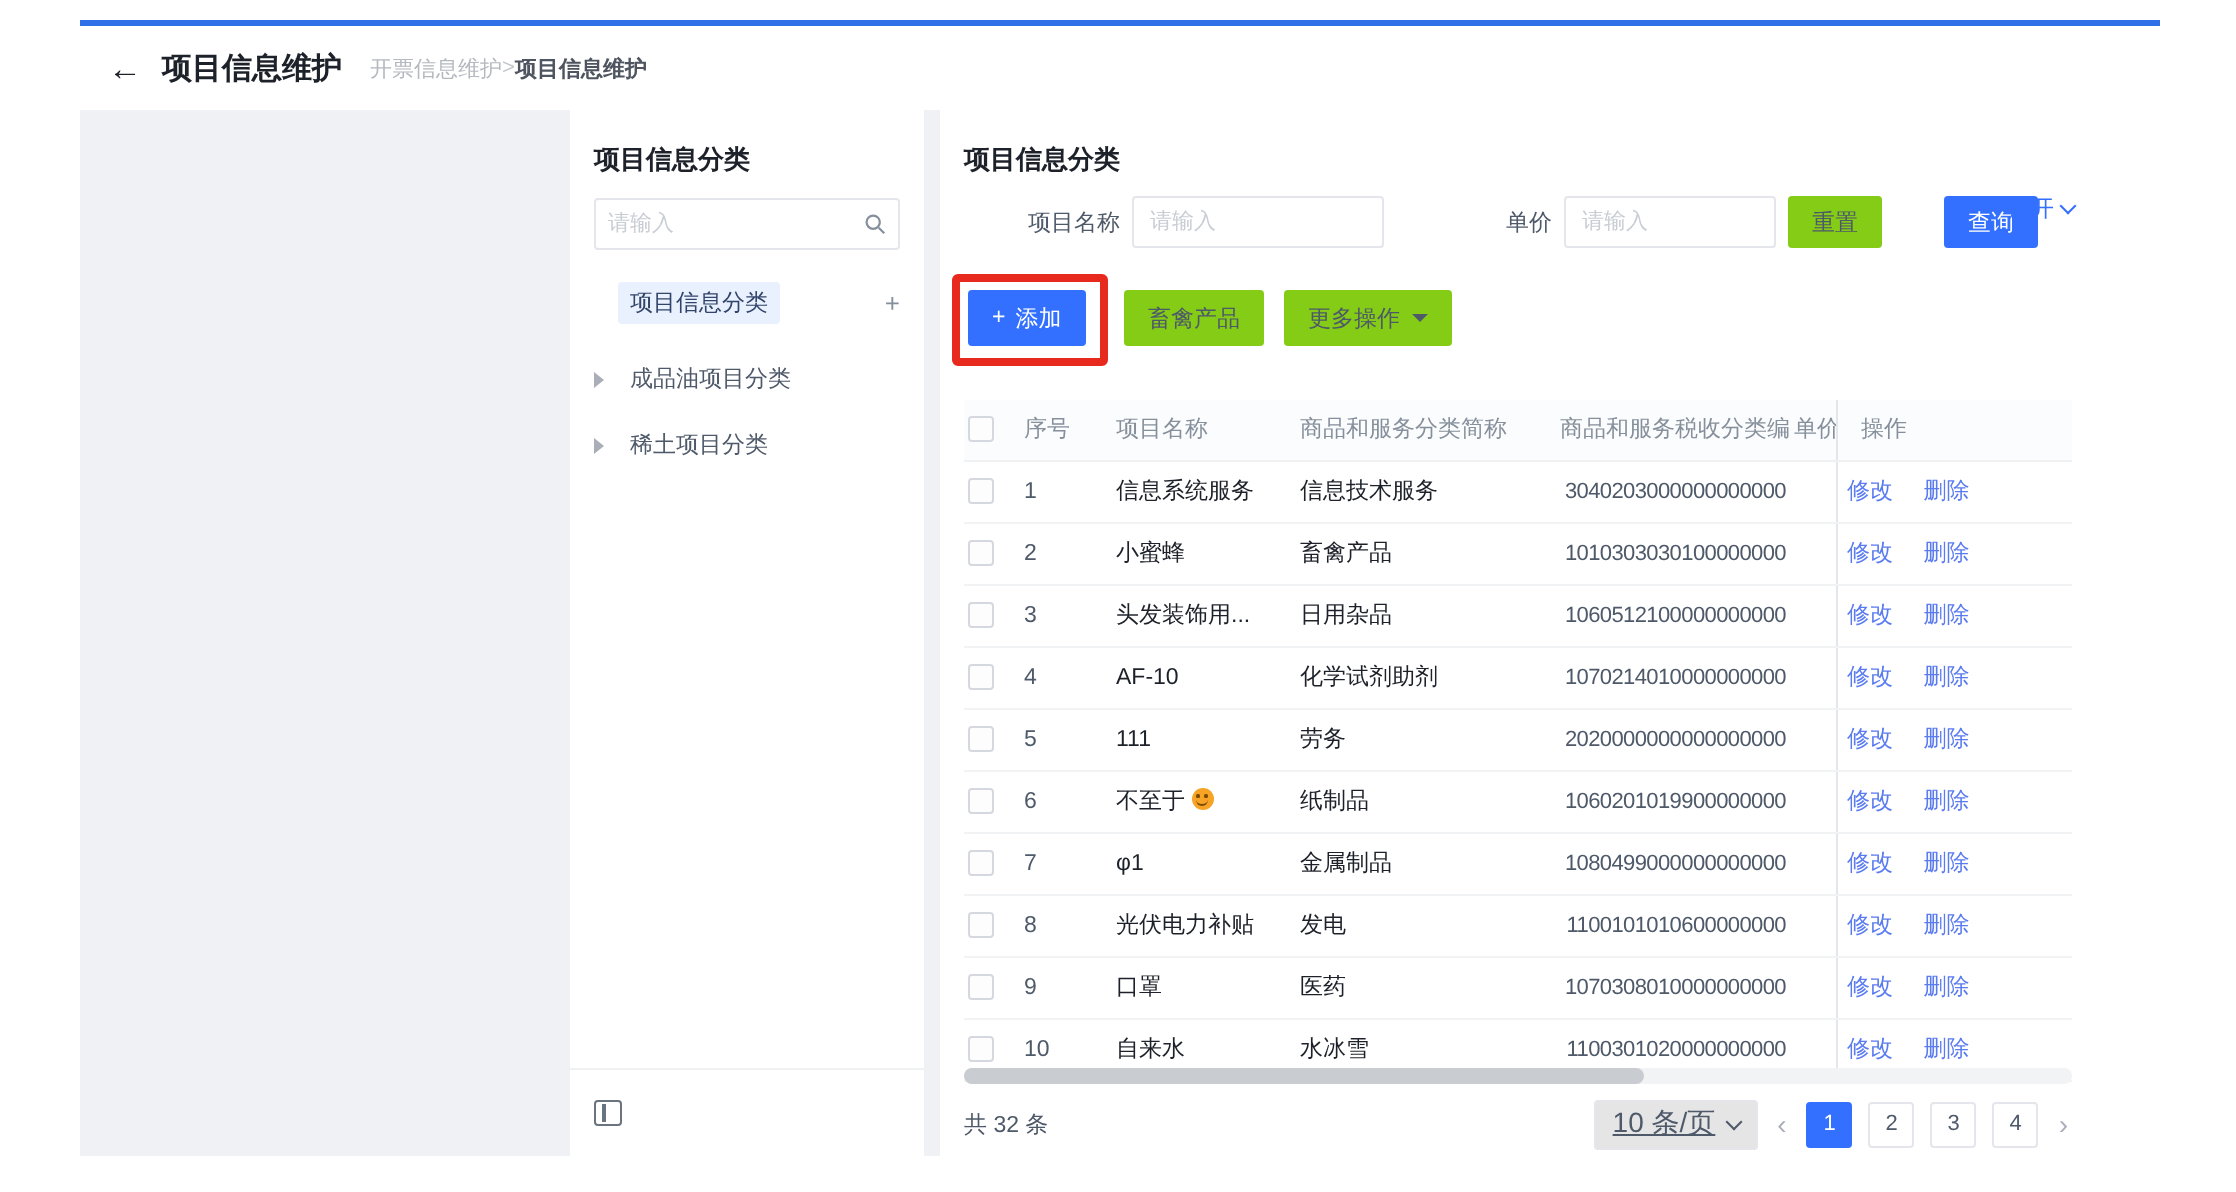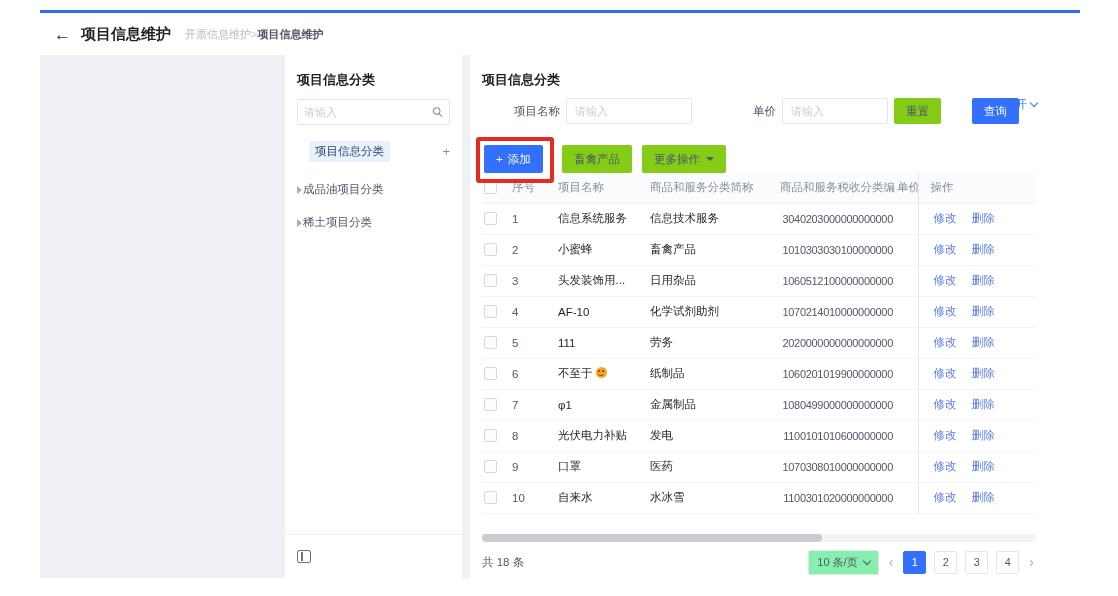--- a/index.html
+++ b/index.html
@@ -27,21 +27,21 @@
   .sb-search { position:absolute; left:12px; top:44px; width:153px; height:26px;
     border:1px solid #e5e6eb; border-radius:2px; background:#fff; display:flex; align-items:center; padding:0 6px; }
   .sb-search input { border:0; outline:0; width:100%; font-size:11px; color:#1d2129;
     font-family:inherit; background:transparent; }
   .sb-search input::placeholder { color:#c9cdd4; }
   .tree-root { position:absolute; left:0; top:84px; width:177px; height:24px;
     display:flex; align-items:center; padding:0 12px 0 24px; }
   .tree-root .lab { background:#e8f1fd; color:#33446b; padding:3px 6px; border-radius:2px; font-size:11.5px; cursor:pointer; }
   .tree-root .plus { margin-left:auto; color:#86909c; font-size:13px; cursor:pointer; }
   .tree-list { position:absolute; left:0; top:118px; width:177px; }
-  .tree-item { height:33px; display:flex; align-items:center; padding-left:12px; gap:1px;
+  .tree-item { height:33px; display:flex; align-items:center; padding-left:12px; gap:13px;
     color:#4e5969; font-size:11.5px; cursor:pointer; }
   .caret { width:0; height:0; border-left:5px solid #a9aeb8; border-top:4px solid transparent;
     border-bottom:4px solid transparent; }
   .sb-foot { position:absolute; left:0; bottom:0; width:177px; height:44px; border-top:1px solid #f0f1f3;
     display:flex; align-items:center; padding-left:12px; }
   .collapse-ic { width:14px; height:13px; border:1.5px solid #6b7280; border-radius:2px; position:relative; cursor:pointer; }
   .collapse-ic:before { content:""; position:absolute; left:3px; top:1px; bottom:1px; width:1.5px; background:#6b7280; }
 
   
   .main { left:430px; top:0; width:578px; height:523px; background:#fff; }
@@ -70,50 +70,50 @@
 
   .toolbar { position:absolute; left:0; top:88px; width:578px; height:32px; }
   .b-add { position:absolute; left:14px; top:2px; height:28px; background:#3370ff; color:#fff; gap:5px; }
   .b-import { position:absolute; left:92px; top:2px; height:28px; }
   .b-more { position:absolute; left:172px; top:2px; height:28px; gap:6px; }
   .tri-down { width:0; height:0; border-top:4px solid #4e5969; border-left:4px solid transparent;
     border-right:4px solid transparent; }
   .red-annot { position:absolute; left:6px; top:-6px; width:78px; height:46px;
     border:4px solid #e8291d; border-radius:3px; pointer-events:none; z-index:5; }
 
-  table.grid { position:absolute; left:12px; top:118px; width:554px; border-collapse:collapse; table-layout:fixed; }
+  table.grid { position:absolute; left:12px; top:145px; width:554px; border-collapse:collapse; table-layout:fixed; }
   .grid col.c-check{width:28px;} .grid col.c-seq{width:46px;} .grid col.c-name{width:92px;}
   .grid col.c-cat{width:130px;} .grid col.c-code{width:117px;} .grid col.c-price{width:23px;}
   .grid col.c-ops{width:118px;}
   .grid th { height:30px; font-weight:normal; color:#86909c; font-size:11.5px; text-align:left;
     background:#fbfcfd; border-bottom:1px solid #f0f1f3; white-space:nowrap; overflow:hidden; padding:0 2px; }
   .grid td { height:31px; border-bottom:1px solid #f2f3f5; font-size:11.5px; color:#1d2129;
     white-space:nowrap; overflow:hidden; padding:0 2px; }
   .grid .seq { color:#4e5969; }
   .grid .code { color:#4e5969; font-size:11px; letter-spacing:-0.3px;text-align:right; }
-  .grid .ops { border-left:1px solid #e5e6eb; padding-left:15px; }
+  .grid .ops { border-left:1px solid #e5e6eb; padding-left:5px; }
   .grid th.ops { border-left:1px solid #e5e6eb; padding-left:12px; }
   .cbx { display:inline-block; width:13px; height:13px; border:1px solid #d5d8de; border-radius:2px;
     background:#fdfdfd; vertical-align:middle; cursor:pointer; }
   .lnk { color:#5a7cf0; cursor:pointer; margin-right:12px; }
   .emoji { display:inline-block; width:11px; height:11px; border-radius:50%; background:#f7a325;
     vertical-align:-1px; margin-left:3px; position:relative; }
   .emoji:before { content:""; position:absolute; left:2.5px; top:3px; width:1.5px; height:1.5px;
     background:#7a4a00; border-radius:50%; box-shadow:4px 0 0 #7a4a00; }
   .emoji:after { content:""; position:absolute; left:2.5px; bottom:2px; width:6px; height:2.5px;
     border-bottom:1.5px solid #7a4a00; border-radius:0 0 6px 6px; }
 
   .hscroll { position:absolute; left:12px; top:479px; width:554px; height:8px; background:#f2f3f5; border-radius:4px; }
   .hthumb { width:340px; height:8px; background:#c9ccd1; border-radius:4px; cursor:pointer; }
 
   .m-foot { position:absolute; left:12px; top:494px; width:554px; height:26px; display:flex; align-items:center; }
   .total { color:#4e5969; font-size:11.5px; }
   .foot-right { margin-left:auto; display:flex; align-items:center; gap:8px; }
   .psize { height:25px; border:1px solid #e5e6eb; border-radius:2px; display:flex; align-items:center;
-    gap:6px; padding:0 8px; color:#4e5969; font-size:11px; cursor:pointer; background:#86efac; }
+    gap:6px; padding:0 8px; color:#4e5969; font-size:14px; cursor:pointer; background:#e5e5e5;text-decoration:underline; }
   .pg-arrow { color:#a9aeb8; font-size:14px; padding:0 2px; cursor:pointer; }
   .pg { width:23px; height:23px; border:1px solid #e5e6eb; border-radius:2px; background:#fff;
     display:flex; align-items:center; justify-content:center; color:#4e5969; font-size:11px; cursor:pointer; }
   .pg.active { background:#3370ff; border-color:#3370ff; color:#fff; }
 </style>
 </head>
 <body>
 
 <div class="abs topline"></div>
 
@@ -342,21 +342,21 @@
             </td>
           </tr>
         </tbody>
     </table>
 
     <div class="hscroll">
       <div class="hthumb"></div>
     </div>
 
     <div class="m-foot">
-      <span class="total">共 18 条</span>
+      <span class="total">共 32 条</span>
       <span class="foot-right">
         <span class="psize">
           <span>10 条/页</span>
           <span class="chev gray"></span>
         </span>
         <span class="pg-arrow">‹</span>
         <span style="display:flex;gap:8px;">
 
             <span class="pg active">1</span>
 

